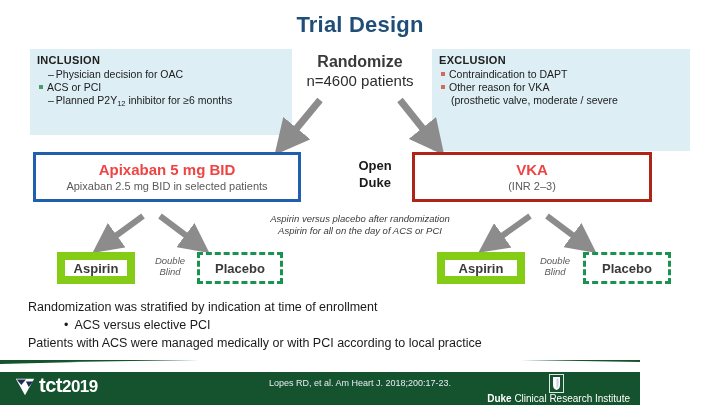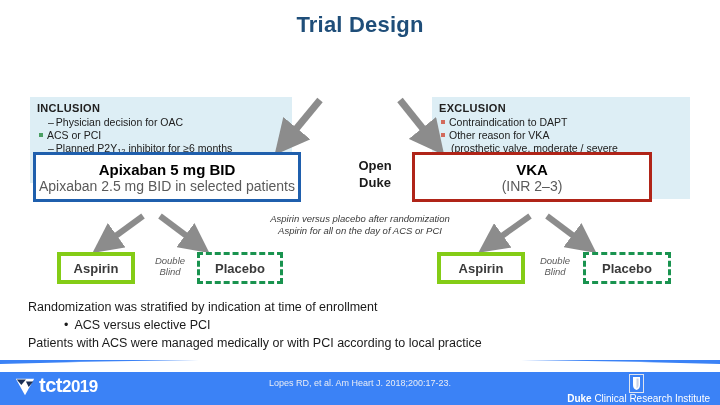--- a/index.html
+++ b/index.html
@@ -24,21 +24,20 @@
     font-weight: bold;
     color: #1f4e79;
     letter-spacing: 0.2px;
   }
 
   
   .criteria {
     position: absolute;
     background: #ddeef5;
     padding: 5px 7px 0 7px;
-    margin-top: 48px;
   }
   .criteria.inclusion { left: 30px; top: 49px; width: 262px; height: 86px; }
   .criteria.exclusion { left: 432px; top: 49px; width: 258px; height: 102px; }
   .crit-head {
     font-size: 11px;
     font-weight: bold;
     color: #202020;
     letter-spacing: 0.3px;
     margin-bottom: 2px;
   }
@@ -103,24 +102,24 @@
   }
   .arm.apixaban {
     left: 33px; top: 152px; width: 268px; height: 50px;
     border: 3px solid #1f5fad;
   }
   .arm.vka {
     left: 412px; top: 152px; width: 240px; height: 50px;
     border: 3px solid #b02418;
   }
   .arm-title {
-    font-size: 15px; font-weight: bold; color: #000000; line-height: 18px;
+    font-size: 15px; font-weight: bold; color: #ef4444; line-height: 18px;
   }
   .arm-sub {
-    font-size: 14px; color: #5a5a5a; line-height: 14px;
+    font-size: 11px; color: #5a5a5a; line-height: 14px;
   }
 
   .open-label {
     position: absolute;
     left: 337px; top: 157px; width: 76px;
     text-align: center;
     font-size: 13px; font-weight: bold; color: #1a1a1a; line-height: 17px;
   }
 
   
@@ -134,21 +133,21 @@
     line-height: 12px;
   }
 
   
   .subbox {
     position: absolute;
     background: #ffffff;
     display: flex; align-items: center; justify-content: center;
     font-size: 13px; font-weight: bold; color: #3a3a3a;
   }
-  .subbox.aspirin { border: 4px solid #84cc16; }
+  .subbox.aspirin { border: 8px solid #84cc16; }
   .subbox.placebo { border: 3px dashed #19934f; }
   .sb1 { left: 57px;  top: 252px; width: 78px; height: 32px; }
   .sb2 { left: 197px; top: 252px; width: 86px; height: 32px; }
   .sb3 { left: 437px; top: 252px; width: 88px; height: 32px; }
   .sb4 { left: 583px; top: 252px; width: 88px; height: 32px; }
 
   .double-blind {
     position: absolute;
     width: 60px;
     text-align: center;
@@ -171,22 +170,22 @@
   .bottom-text .indent {
     padding-left: 36px;
   }
   .bottom-text .indent .b {
     margin-right: 6px;
   }
 
   
   .footer {
     position: absolute;
-    left: 0; bottom: 0; width: 720px; height: 45px;
-    background: #3b82f6;
+    left: 0; bottom: 0; width: 640px; height: 45px;
+    background: #14532d;
     overflow: hidden;
   }
   .footer-curve {
     position: absolute; left: 0; top: 0; width: 720px; height: 12px;
   }
   .tct-logo {
     position: absolute;
     left: 14px; top: 14px;
     display: flex; align-items: center;
   }
@@ -242,20 +241,24 @@
       <span class="crit-bullet"></span>
       <span>Contraindication to DAPT</span>
     </div>
     <div class="crit-row">
       <span class="crit-bullet"></span>
       <span>Other reason for VKA</span>
     </div>
     <div class="crit-plain">(prosthetic valve, moderate / severe</div>
   </div>
 
+  <div class="randomize">
+    <div class="rand-line1">Randomize</div>
+    <div class="rand-line2">n=4600 patients</div>
+  </div>
 
   <svg class="arrow-layer" viewBox="0 0 720 405" xmlns="http://www.w3.org/2000/svg">
     <defs>
       <marker id="ah" markerWidth="5" markerHeight="5" refX="2.2" refY="2.5" orient="auto" markerUnits="strokeWidth">
         <path d="M0,0 L5,2.5 L0,5 z" fill="#8c8c8c"></path>
       </marker>
     </defs>
 
     <line x1="320" y1="100" x2="287" y2="140" stroke="#8c8c8c" stroke-width="7" marker-end="url(#ah)"></line>
 

